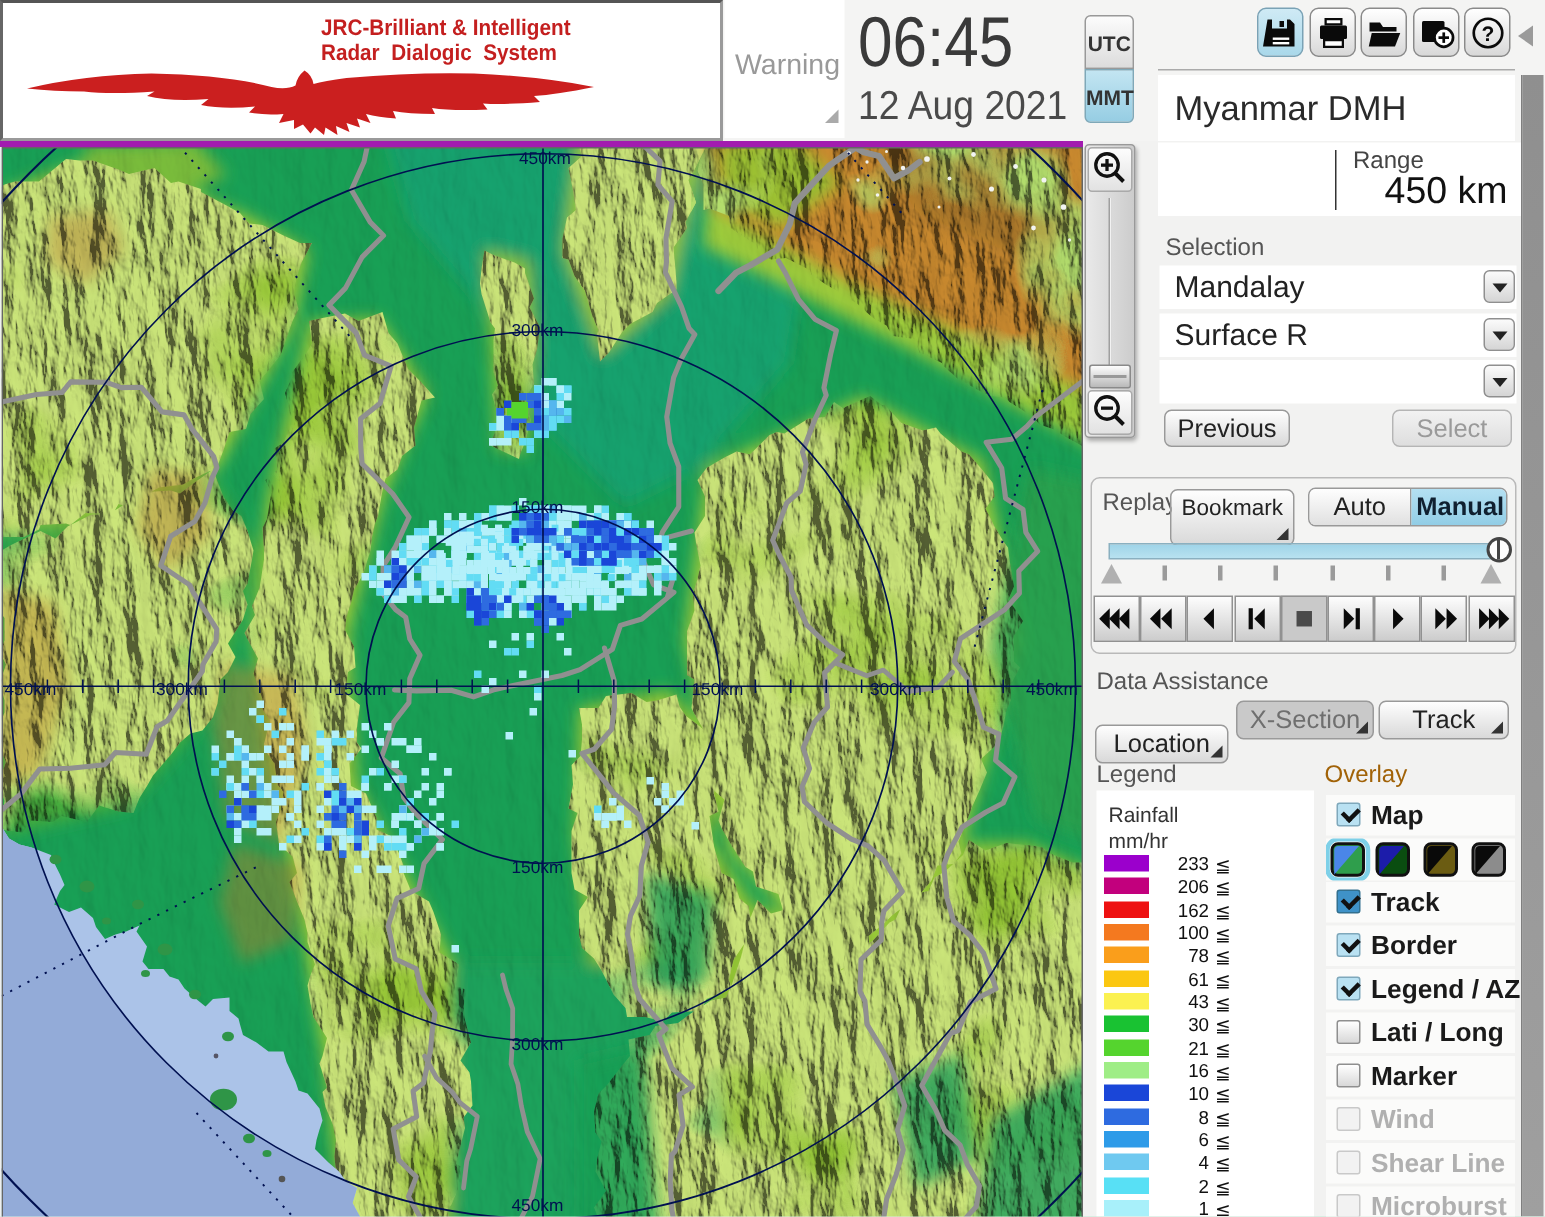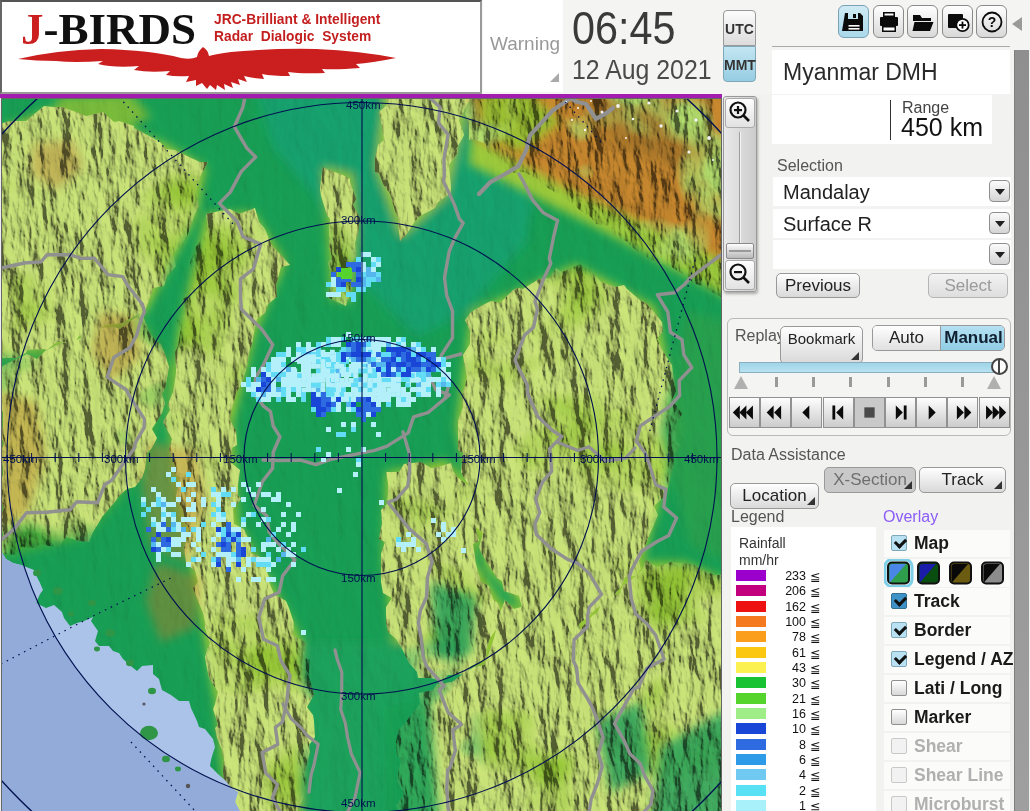--- a/index.html
+++ b/index.html
@@ -34,21 +34,21 @@
 #mapsvg { position:absolute; left:1px; top:0px; }
 
 #panel { position:absolute; left:722px; top:94px; width:308px; height:717px; background:#f2f2f1; }
 
 #zoomctl { position:absolute; left:1px; top:2px; width:34px; height:196px; background:linear-gradient(90deg,#e9e9e9,#cccccc); border:1px solid #999; border-radius:3px; box-shadow:1px 2px 3px rgba(0,0,0,.3);}
 .zbtn { position:absolute; left:1px; width:30px; height:30px; background:linear-gradient(#fdfdfd,#e2e2e2); border:1px solid #aaa; border-radius:3px;}
 #zplus { top:1px; } #zminus { top:163px; }
 #zgroove { position:absolute; left:15px; top:35px; width:2px; height:126px; background:#9f9f9f; border-right:1px solid #f2f2f2; }
 #zthumb { position:absolute; left:2px; top:146px; width:28px; height:16px; background:linear-gradient(#fdfdfd,#b9b9b9); border:1px solid #8a8a8a; border-radius:2px; }
 #zthumb:after { content:""; position:absolute; left:2px; top:6px; width:22px; height:2px; background:#999;}
-#rangebox { position:absolute; left:50px; top:1px; width:220px; height:49px; background:#fff;text-decoration:underline; }
+#rangebox { position:absolute; left:50px; top:1px; width:242px; height:49px; background:#fff;text-decoration:underline; }
 #rangediv { position:absolute; left:118px; top:5px; width:1px; height:40px; background:#333; }
 #rangelbl { position:absolute; left:130px; top:4px; font-size:16px; color:#444; }
 #rangeval { position:absolute; right:9px; top:18px; font-size:25px; color:#111; }
 #sellbl { position:absolute; left:55px; top:63px; font-size:16px; color:#555; }
 .selrow { position:absolute; left:51px; width:238px; height:29px; background:#fff; }
 .selrow span { position:absolute; left:10px; top:4px; font-size:20px; color:#222; }
 .drop { position:absolute; right:1px; top:3px; width:21px; height:22px; background:linear-gradient(#fbfbfb,#d5d5d5); border:1px solid #8f8f8f; border-radius:4px; }
 .drop:after { content:""; position:absolute; left:5px; top:8px; border-left:5px solid transparent; border-right:5px solid transparent; border-top:6px solid #222; }
 #sel1 { top:83px; } #sel2 { top:115px; } #sel3 { top:146px; }
 .pbtn { position:absolute; height:25px; border:1px solid #999; border-radius:5px; background:linear-gradient(#fefefe,#d9d9d9); font-size:17px; color:#222; text-align:center; }
@@ -79,38 +79,37 @@
 #trackbtn { left:197px; top:373px; width:87px; height:26px; line-height:24px; }
 
 #leglbl { position:absolute; left:9px; top:414px; font-size:16px; color:#555; }
 #legbox { position:absolute; left:9px; top:433px; width:145px; height:284px; background:#fff; }
 #legbox .t1 { position:absolute; left:8px; top:8px; font-size:14px; color:#333; }
 #legbox .t2 { position:absolute; left:8px; top:25px; font-size:14px; color:#333; }
 .sw { position:absolute; left:5px; width:30px; height:11px; }
 .lv { position:absolute; left:36px; width:39px; font-size:12.5px; color:#111; text-align:right; }
 .le { position:absolute; left:79px; font-size:12.5px; color:#111; }
 
-#ovlbl { position:absolute; left:161px; top:414px; font-size:16px; color:#8b5cf6; }
+#ovlbl { position:absolute; left:161px; top:414px; font-size:16px; color:#a16207; }
 .ovrow { position:absolute; left:162px; width:126px; height:27px; background:#fbfbfa; }
 .cb { position:absolute; left:7px; top:5px; width:16px; height:16px; border:1px solid #8f8f8f; border-radius:2px; background:linear-gradient(#fff,#d8d8d8); }
 .cb.on { background:#b9e1f2; border-color:#7fa8bb; }
 .cb.on:after { content:""; position:absolute; left:3px; top:2px; width:8px; height:5px; border-left:3px solid #111; border-bottom:3px solid #111; transform:rotate(-45deg); }
 .cb.line { background:#3f92c8; border-color:#33708f; }
 .ovtxt { position:absolute; left:30px; top:3px; font-size:17.5px; font-weight:700; color:#1a1a1a; white-space:nowrap;}
 .ovtxt.dis { color:#b0b0b0; }
 .cb.dis { border-color:#c9c9c9; background:#f2f2f2;}
 
 #rsb { position:absolute; left:1014px; top:50px; width:15px; height:761px; background:linear-gradient(#8f8f8f,#9f9f9f); border-left:1px solid #7f7f7f;}
 </style>
 </head>
 <body>
 <div id="app">
   <div id="header">
     <div id="logobox">
-      <div id="jbirds"><span class="j">J</span>-BIRDS</div>
       <div id="tagline">JRC-Brilliant &amp; Intelligent<br>Radar&nbsp; Dialogic&nbsp; System</div>
       <svg id="eagle" class="abs" style="left:14px;top:42px" width="382" height="47" viewBox="0 0 382 47">
           <path fill="#cb1f1f" d="M2 15 Q40 6 85 5 Q135 6 165 14 Q175 16 181 13 Q182 7 187 3 Q192 6 193 12 Q200 10 215 8 Q260 4 300 5 Q345 7 380 14 Q355 19 340 20 L344 24 Q320 26 306 25 L309 29 Q285 30 272 28 L274 32 Q256 32 246 30 L248 35 Q236 34 228 32 L231 38 L222 35 L224 41 L215 38 L217 44 L208 40 L209 46 L201 41 L200 46 L194 41 L191 45 L186 39 L180 42 L180 36 L170 38 L173 32 Q160 33 150 31 L154 27 Q133 29 118 26 L123 22 Q98 24 82 20 L87 17 Q58 19 40 17 Q20 17 2 15 Z"></path>
         </svg>
     </div>
     <div id="warnbox">
         <div id="warntxt">Warning</div>
         <div id="warncorner"></div>
       </div>
     <div id="clock">06:45</div>
@@ -2321,21 +2320,21 @@
     <div class="ovrow" style="top:581px">
         <div class="cb"></div>
         <div class="ovtxt">Lati / Long</div>
       </div>
     <div class="ovrow" style="top:610px">
         <div class="cb"></div>
         <div class="ovtxt">Marker</div>
       </div>
     <div class="ovrow" style="top:639px">
         <div class="cb dis"></div>
-        <div class="ovtxt dis">Shear</div>
+        <div class="ovtxt dis">Wind</div>
       </div>
     <div class="ovrow" style="top:668px">
         <div class="cb dis"></div>
         <div class="ovtxt dis">Shear Line</div>
       </div>
     <div class="ovrow" style="top:697px">
         <div class="cb dis"></div>
         <div class="ovtxt dis">Microburst</div>
       </div>
   </div>

